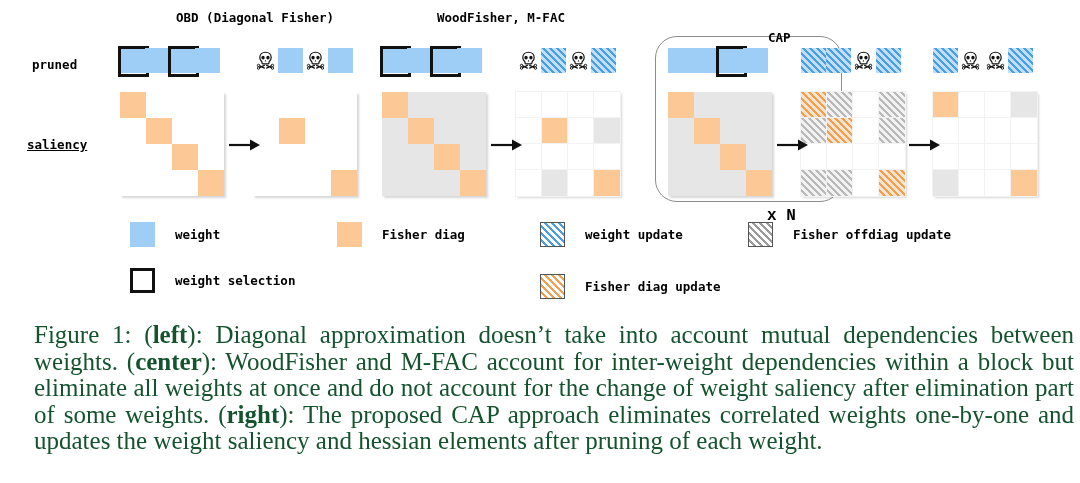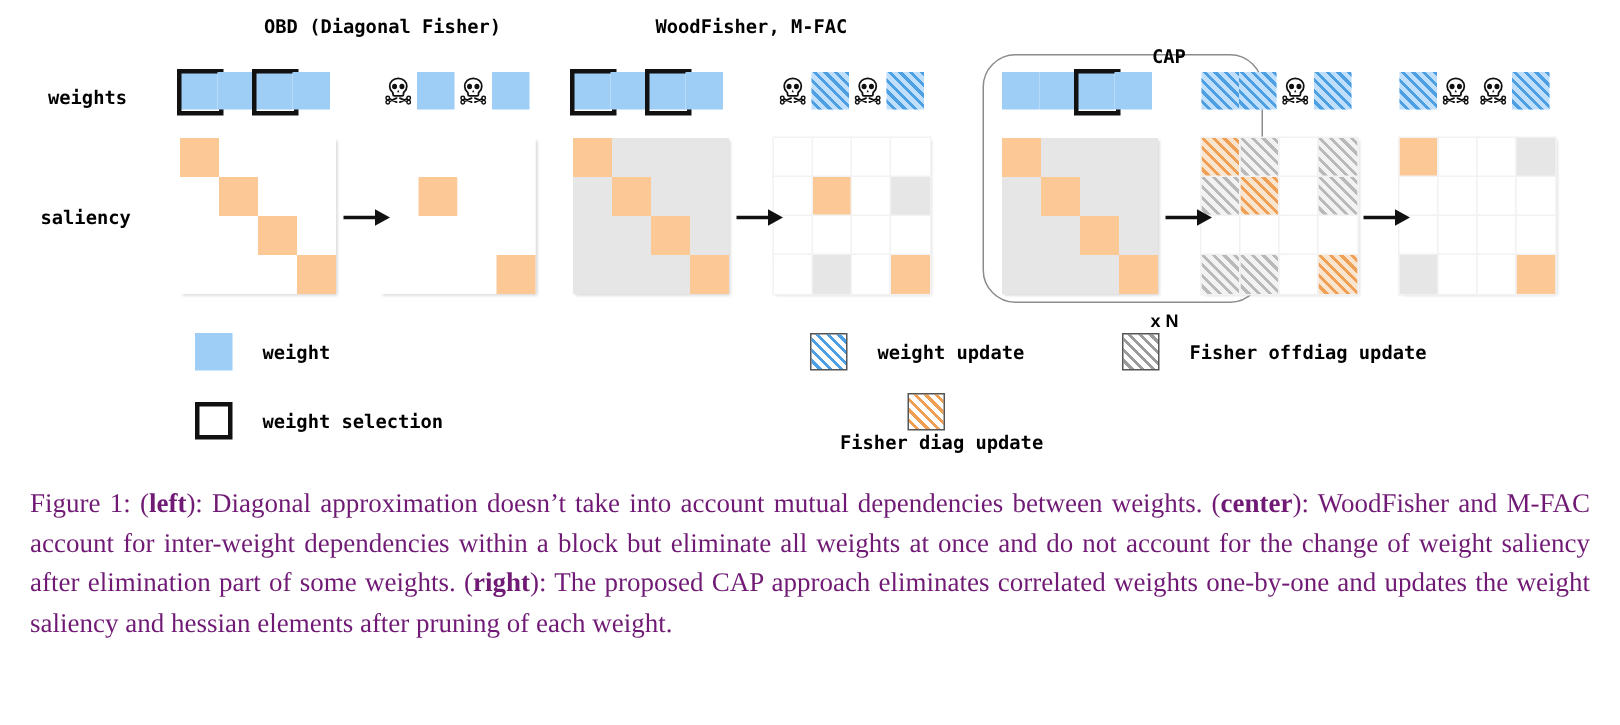--- a/index.html
+++ b/index.html
@@ -97,22 +97,22 @@
 
   
   .cap-box {
     position: absolute;
     border: 1.4px solid #8c8c8c;
     border-radius: 22px;
     background: transparent;
   }
   .xn-label {
     position: absolute;
-    font-family: Liberation Sans, sans-serif;
-    font-size: 12px;
+    font-family: Liberation Mono, monospace;
+    font-size: 16px;
     font-weight: bold;
     color: #000;
     white-space: nowrap;
   }
 
   
   .legend { position: absolute; left: 0; top: 218px; width: 1080px; height: 90px; }
   .lg-item { position: absolute; display: flex; align-items: center; }
   .lg-swatch {
     width: 25px; height: 25px;
@@ -151,46 +151,46 @@
     font-family: "DejaVu Sans Mono", "Liberation Mono", monospace;
     font-size: 12.5px;
     font-weight: bold;
     color: #000;
     white-space: nowrap;
   }
 
   
   .caption {
     position: absolute;
-    left: 20px;
+    left: 34px;
     top: 322px;
     width: 1040px;
     font-family: "Liberation Serif", "DejaVu Serif", serif;
-    font-size: 18px;
+    font-size: 25px;
     line-height: 26.5px;
-    color: #701a75;
+    color: #14532d;
     text-align: justify;
     text-justify: inter-word;
   }
   .caption b { font-weight: bold; }
 </style>
 </head>
 <body>
 
 <div class="figure-area">
   <div class="cap-box" style="left: 655px; top: 36px; width: 187px; height: 166px;"></div>
   <div class="xn-label" style="left: 767px; top: 207px;">x N</div>
   <div id="titles-layer">
       <div class="col-title" style="left: 176px; top: 10px;">OBD (Diagonal Fisher)</div>
       <div class="col-title" style="left: 437px; top: 10px;">WoodFisher, M-FAC</div>
       <div class="col-title" style="left: 768px; top: 10px; margin-top: 20px;">CAP</div>
     </div>
   <div id="rowlabels-layer">
-      <div class="row-label" style="left: 32px; top: 57px;">weights</div>
-      <div class="row-label" style="left: 27px; top: 137px;">saliency</div>
+      <div class="row-label" style="left: 32px; top: 57px;">pruned</div>
+      <div class="row-label" style="left: 27px; top: 137px; text-decoration: underline;">saliency</div>
     </div>
   <div id="wrows-layer">
       <div class="wstrip" style="left: 120px; top: 48px;">
         <div class="wcell blue sel"></div>
         <div class="wcell blue"></div>
         <div class="wcell blue sel"></div>
         <div class="wcell blue"></div>
       </div>
       <div class="wstrip" style="left: 253px; top: 48px;">
         <div class="wcell skull">
@@ -467,31 +467,35 @@
         </svg>
       </div>
     </div>
 </div>
 
 <div class="legend" id="legend-layer">
     <div class="lg-item" style="left: 130px; top: 4px;">
       <div class="lg-swatch blue"></div>
       <div class="lg-text">weight</div>
     </div>
+    <div class="lg-item" style="left: 337px; top: 4px;">
+      <div class="lg-swatch orange"></div>
+      <div class="lg-text">Fisher diag</div>
+    </div>
     <div class="lg-item" style="left: 540px; top: 4px;">
       <div class="lg-swatch hatch-blue"></div>
       <div class="lg-text">weight update</div>
     </div>
     <div class="lg-item" style="left: 748px; top: 4px;">
       <div class="lg-swatch hatch-gray"></div>
       <div class="lg-text">Fisher offdiag update</div>
     </div>
     <div class="lg-item" style="left: 130px; top: 50px;">
       <div class="lg-swatch outline"></div>
       <div class="lg-text">weight selection</div>
     </div>
-    <div class="lg-item" style="left: 540px; top: 44px; flex-direction: column;">
+    <div class="lg-item" style="left: 540px; top: 56px;">
       <div class="lg-swatch hatch-orange"></div>
       <div class="lg-text">Fisher diag update</div>
     </div>
   </div>
 
 <div class="caption" id="caption">Figure 1: (<b>left</b>): Diagonal approximation doesn’t take into account mutual dependencies between weights. (<b>center</b>): WoodFisher and M-FAC account for inter-weight dependencies within a block but eliminate all weights at once and do not account for the change of weight saliency after elimination part of some weights. (<b>right</b>): The proposed CAP approach eliminates correlated weights one-by-one and updates the weight saliency and hessian elements after pruning of each weight.</div>
 
 </body></html>

